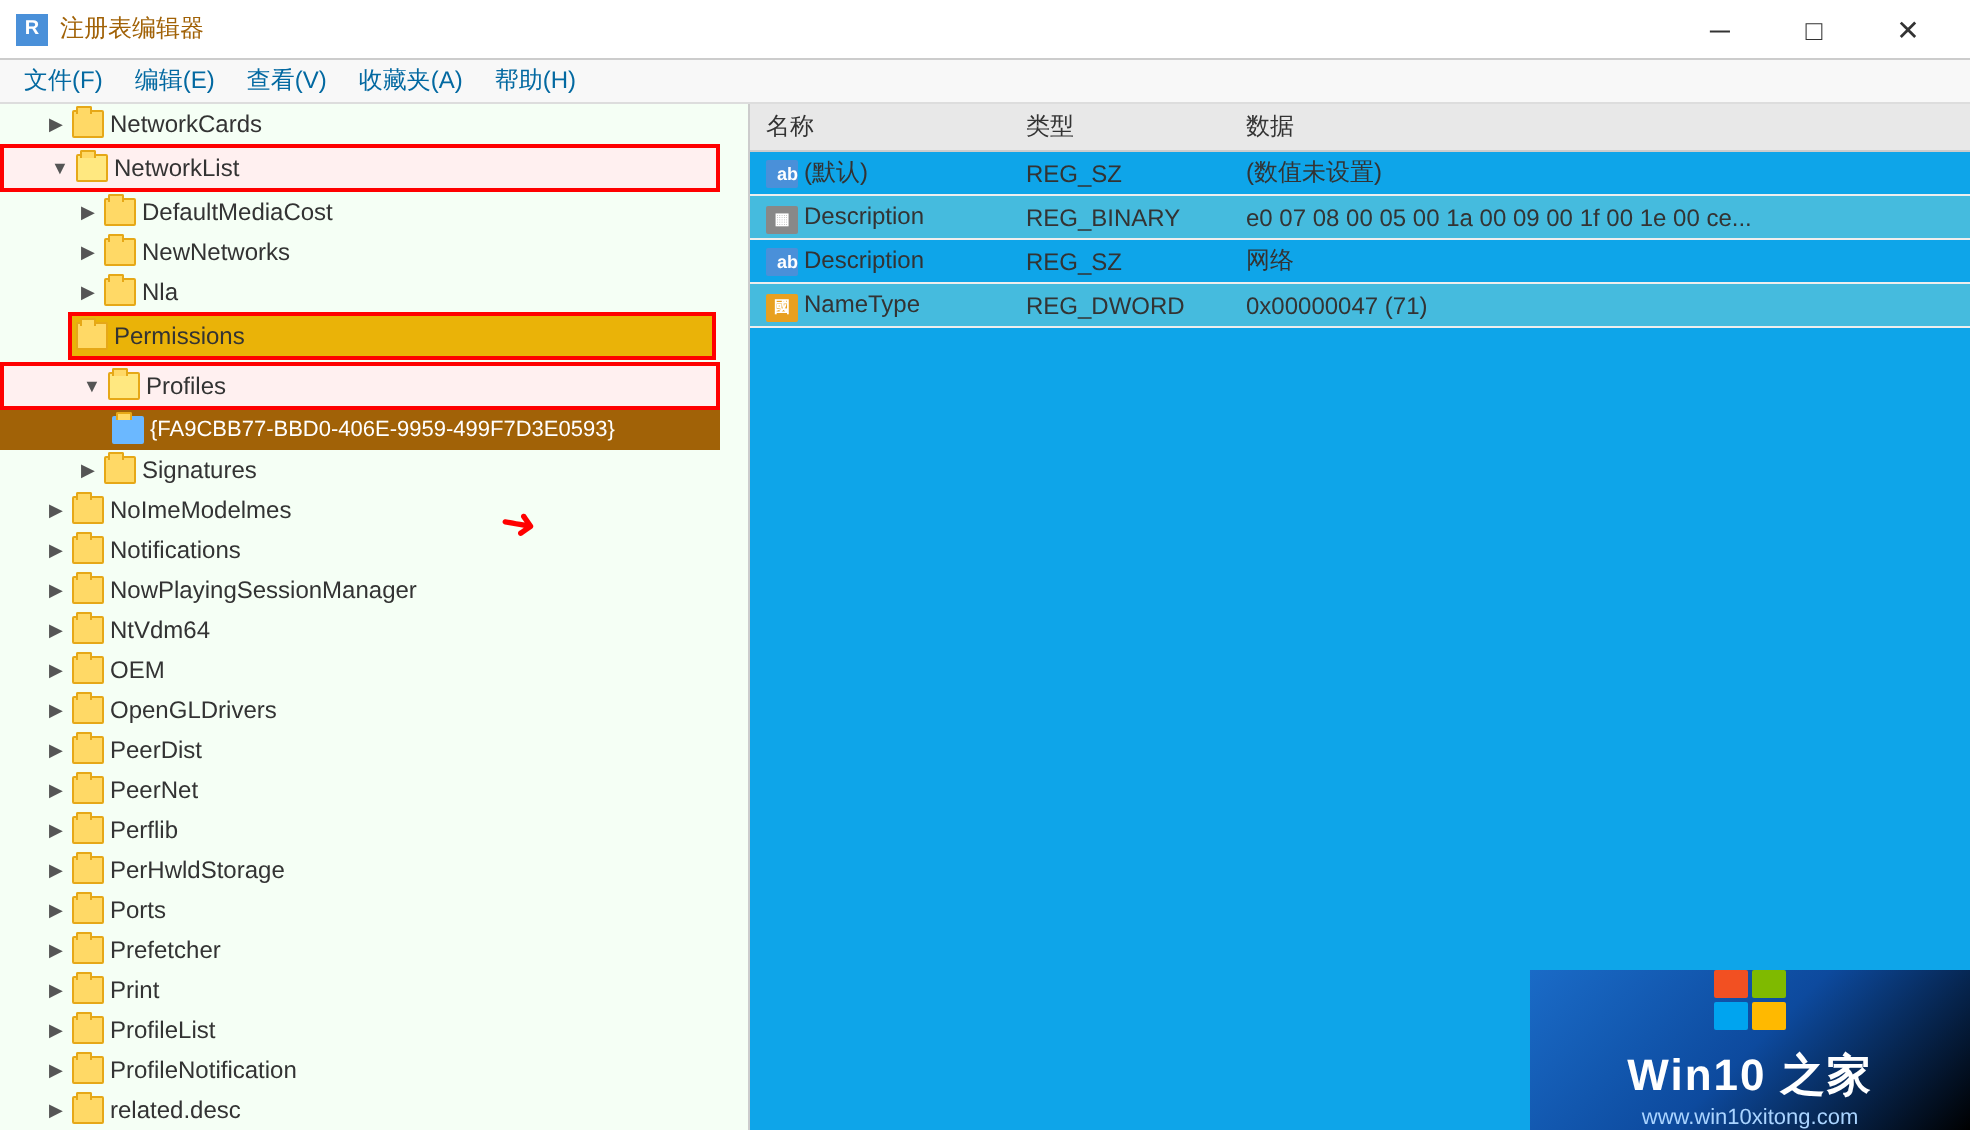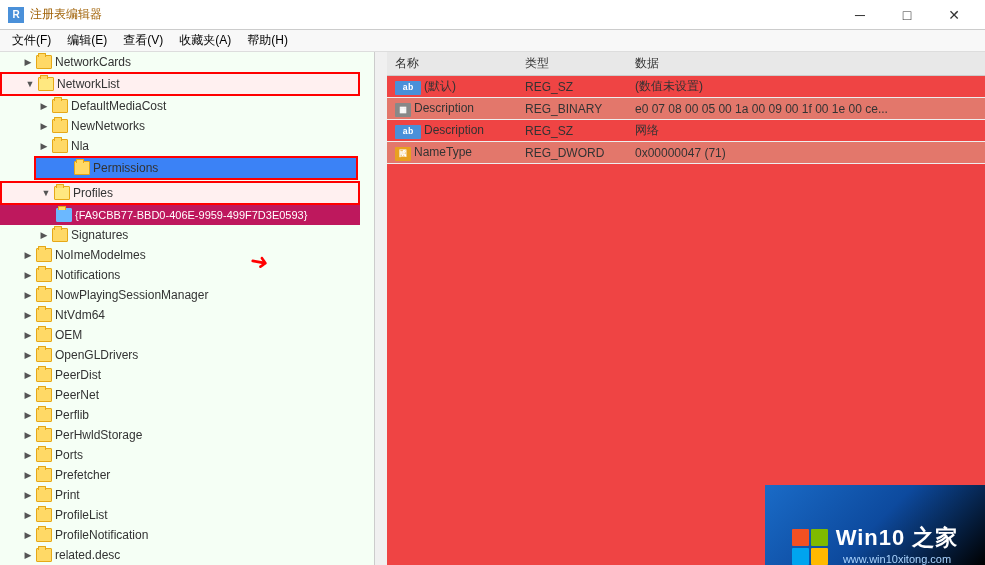--- a/index.html
+++ b/index.html
@@ -37,21 +37,21 @@
       height: 22px;
       display: flex;
       align-items: center;
       padding: 0 4px;
       border-bottom: 1px solid #ddd;
     }
     .menu-item {
       padding: 2px 8px;
       cursor: pointer;
       font-size: 12px;
-      color: #000000;
+      color: #0369a1;
     }
 
     
     .main-container {
       display: flex;
       height: calc(565px - 52px);
     }
 
     
     .tree-panel {
@@ -103,23 +103,22 @@
       border-radius: 1px 1px 0 0;
     }
     .folder-open {
       background: #ffe880;
     }
     .item-label { font-size: 12px; color: #333; }
 
     
     .detail-panel {
       flex: 1;
-      background: #ef4444;
+      background: #0ea5e9;
       overflow-y: auto;
-      margin-left: 12px;
     }
 
     .detail-table {
       width: 100%;
       border-collapse: collapse;
     }
     .detail-table th {
       background: #e8e8e8;
       border-bottom: 1px solid #ccc;
       text-align: left;
@@ -133,30 +132,29 @@
       font-size: 12px;
       color: #333;
       border-bottom: 1px solid #eee;
       white-space: nowrap;
       height: 22px;
     }
     .detail-table tr:nth-child(even) td { background: rgba(200,240,200,0.3); }
 
     .type-icon-ab {
       display: inline-block;
-      width: 26px; height: 14px;
+      width: 16px; height: 14px;
       background: #4a90d9;
       color: white;
       font-size: 9px;
       font-weight: bold;
-      text-align: center;
+      text-align: right;
       line-height: 14px;
       margin-right: 3px;
       border-radius: 1px;
-      font-family: Liberation Mono, monospace;
     }
     .type-icon-dword {
       display: inline-block;
       width: 16px; height: 14px;
       background: #e8a020;
       color: white;
       font-size: 8px;
       font-weight: bold;
       text-align: center;
       line-height: 14px;
@@ -178,23 +176,24 @@
 
     
     .watermark {
       position: absolute;
       bottom: 0;
       right: 0;
       width: 220px;
       height: 80px;
       background: linear-gradient(135deg, #1a6bc7 0%, #0d4a9e 50%, #000 100%);
       display: flex;
-      align-items: flex-end;
+      align-items: center;
       justify-content: center;
       gap: 8px;
+      flex-direction: column;
     }
     .win-logo {
       width: 36px; height: 36px;
       display: grid;
       grid-template-columns: 1fr 1fr;
       gap: 2px;
     }
     .win-logo-pane {
       border-radius: 1px;
     }
@@ -269,38 +268,38 @@
     </div>
 
     
     <div class="tree-item" style="padding-left:36px;">
       <span class="expander">▶</span>
       <span class="folder-icon"></span>
       <span class="item-label">Nla</span>
     </div>
 
     
-    <div style="padding-left:36px; border: 2px solid red; display:inline-block; width:calc(100% - 50px); margin-left:34px; background:#3b82f6;">
+    <div style="border: 2px solid red; display:inline-block; width:calc(100% - 50px); margin-left:34px; background:#eab308;">
       <div class="tree-item" style="padding-left:2px;">
         <span class="folder-icon"></span>
         <span class="item-label">Permissions</span>
       </div>
     </div>
 
     
     <div style="padding-left:0px; border: 2px solid red; display:inline-block; width:calc(100% - 14px); margin-left:0px; margin-top:1px; background:#fff0f0;">
       <div class="tree-item" style="padding-left:36px;">
         <span class="expander">▼</span>
         <span class="folder-icon folder-open"></span>
         <span class="item-label">Profiles</span>
       </div>
     </div>
 
     
-    <div class="tree-item selected" style="padding-left:56px; background: #be185d; width:calc(100% - 14px);">
+    <div class="tree-item selected" style="padding-left:56px; background: #a16207; width:calc(100% - 14px);">
       <span class="folder-icon" style="border-color:#6bb8ff; background:#6bb8ff;"></span>
       <span class="item-label" style="color:white; font-size:11px;">{FA9CBB77-BBD0-406E-9959-499F7D3E0593}</span>
     </div>
 
     
     <div class="tree-item" style="padding-left:36px;">
       <span class="expander">▶</span>
       <span class="folder-icon"></span>
       <span class="item-label">Signatures</span>
     </div>

